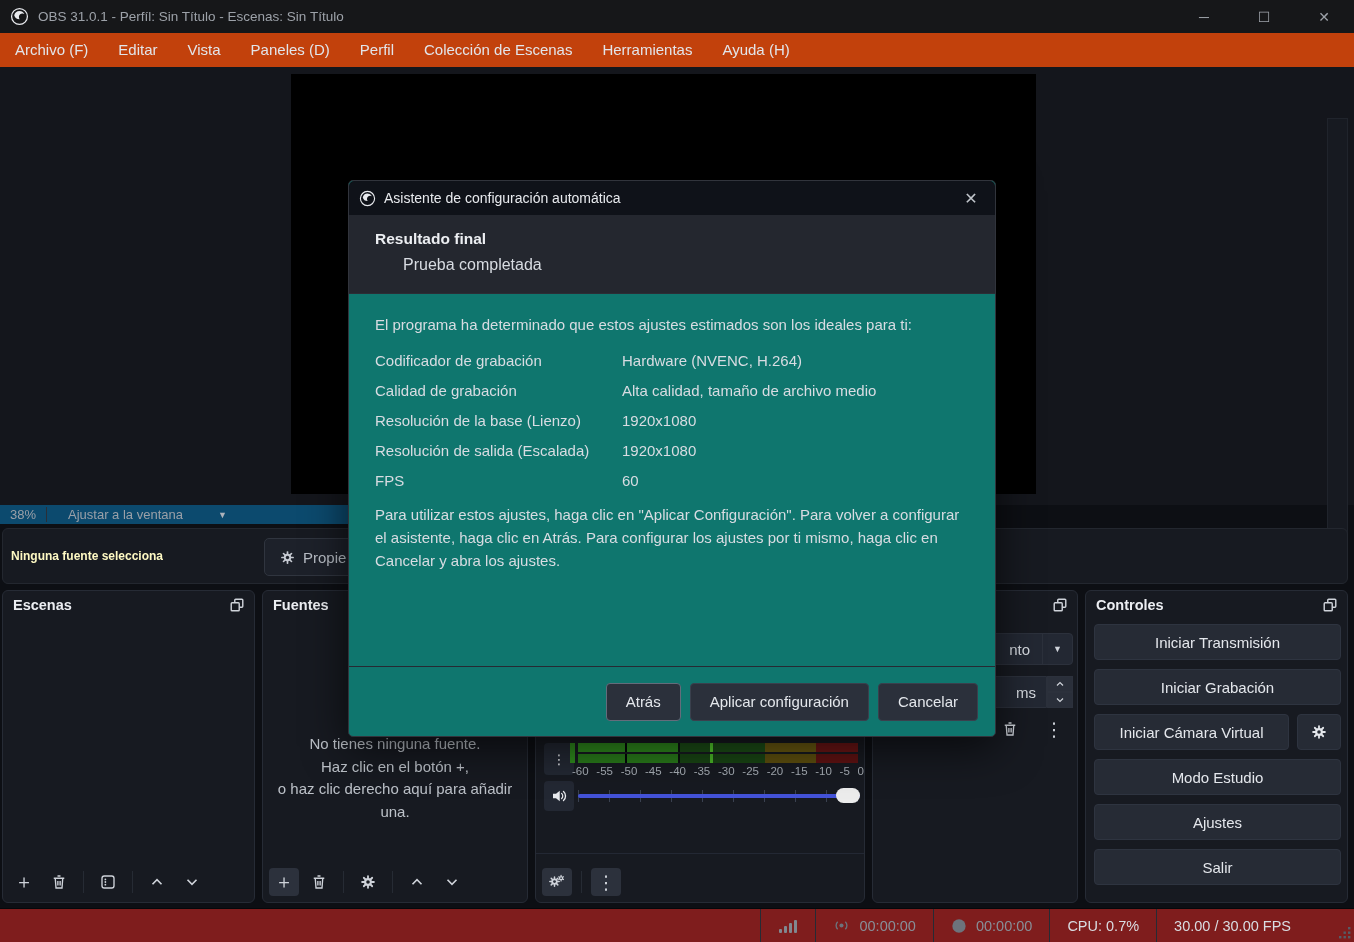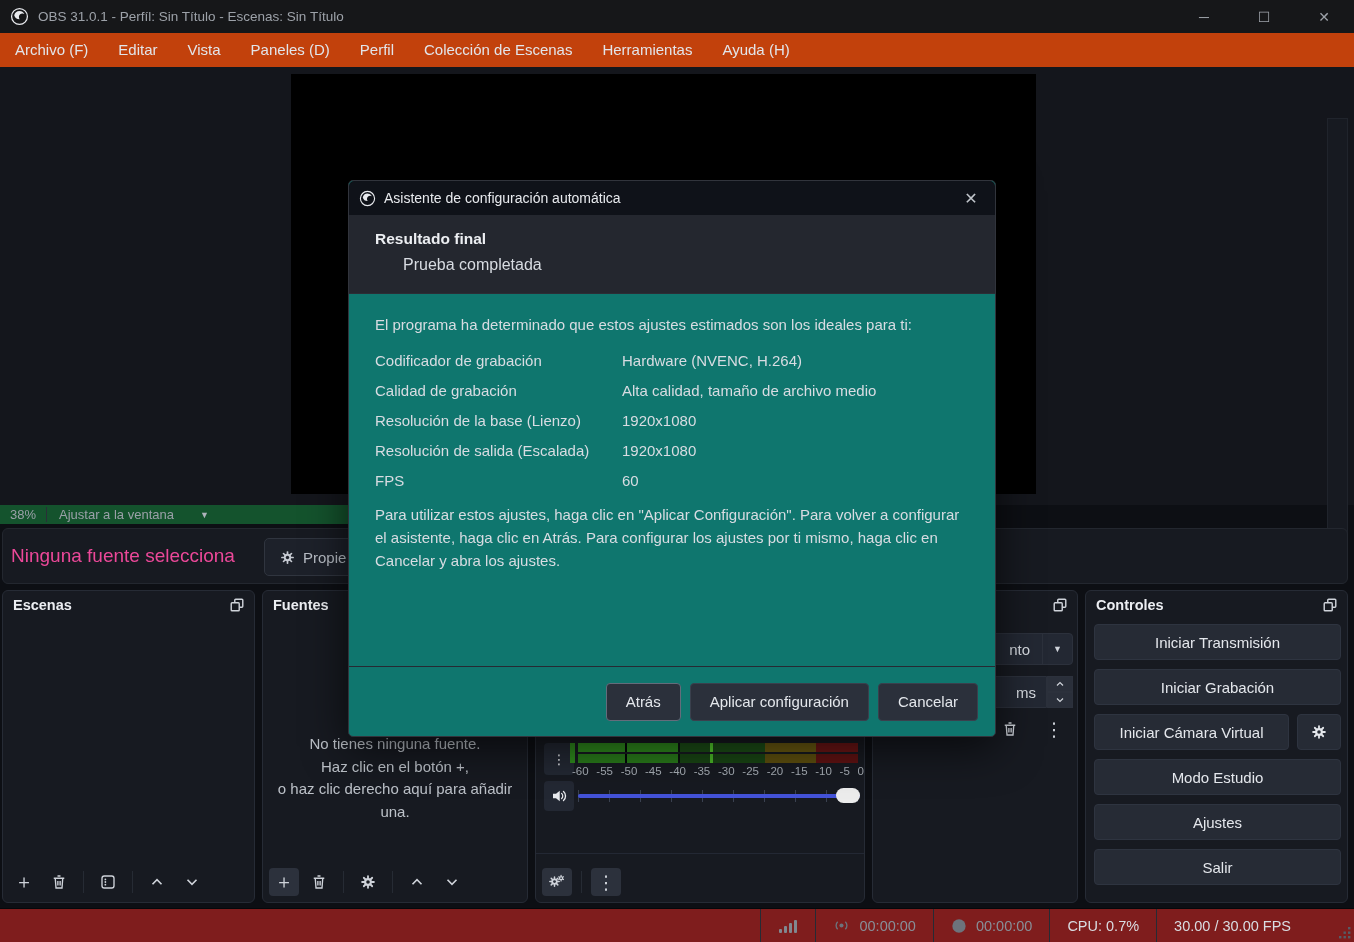--- a/index.html
+++ b/index.html
@@ -19,30 +19,30 @@
   .menubar { position:absolute; left:0; top:33px; width:1354px; height:34px;
     background:#c2410c; display:flex; align-items:center; padding-left:0; }
   .menu-item { padding:0 15px; height:34px; line-height:34px; font-size:15px; color:#e2e5ea; cursor:default; }
 
   
   .workspace { position:absolute; left:0; top:67px; width:1354px; height:438px; background:#14161c; }
   .canvas { position:absolute; left:291px; top:7px; width:745px; height:420px; background:#000; }
   .right-strip { position:absolute; left:1327px; top:51px; width:21px; height:434px;
     background:#171a21; border:1px solid #20242c; }
   .zoomrow { position:absolute; left:0; top:505px; width:430px; height:19px;
-    display:flex; align-items:center; font-size:13px; color:#9aa0a8; background:#14532d; }
+    display:flex; align-items:center; font-size:13px; color:#9aa0a8; background:#0c4a6e; }
   .zoomrow .pct { padding:0 10px; }
-  .zoomrow .fit { padding:0 12px; border-left:1px solid #2a2f38; }
+  .zoomrow .fit { padding:0 21px; border-left:1px solid #2a2f38; }
   .zoomrow .zarrow { margin-left:14px; color:#aeb3bb; font-size:9px; }
 
   
   .srctoolbar { position:absolute; left:2px; top:528px; width:1346px; height:56px;
     background:#171a21; border:1px solid #23272f; border-radius:6px;
     display:flex; align-items:center; }
-  .src-status { font-size:19px; color:#ec4899; padding-left:8px; }
+  .src-status { font-size:12px; color:#fef9c3; padding-left:8px;font-weight:bold; }
   .props-btn { position:absolute; left:261px; top:9px; height:38px; min-width:100px;
     background:#1d212a; border:1px solid #30353f; border-radius:5px;
     display:flex; align-items:center; gap:7px; padding:0 14px; color:#b9bec6; font-size:15px; }
 
   
   .dock { position:absolute; top:590px; height:313px; background:#171a21;
     border:1px solid #262b35; border-radius:6px; }
   .dock-head { display:flex; justify-content:space-between; align-items:center;
     padding:6px 9px 5px 10px; font-weight:bold; font-size:14.5px; color:#eceef2; }
   .dock-escenas { left:2px;   width:253px; }

